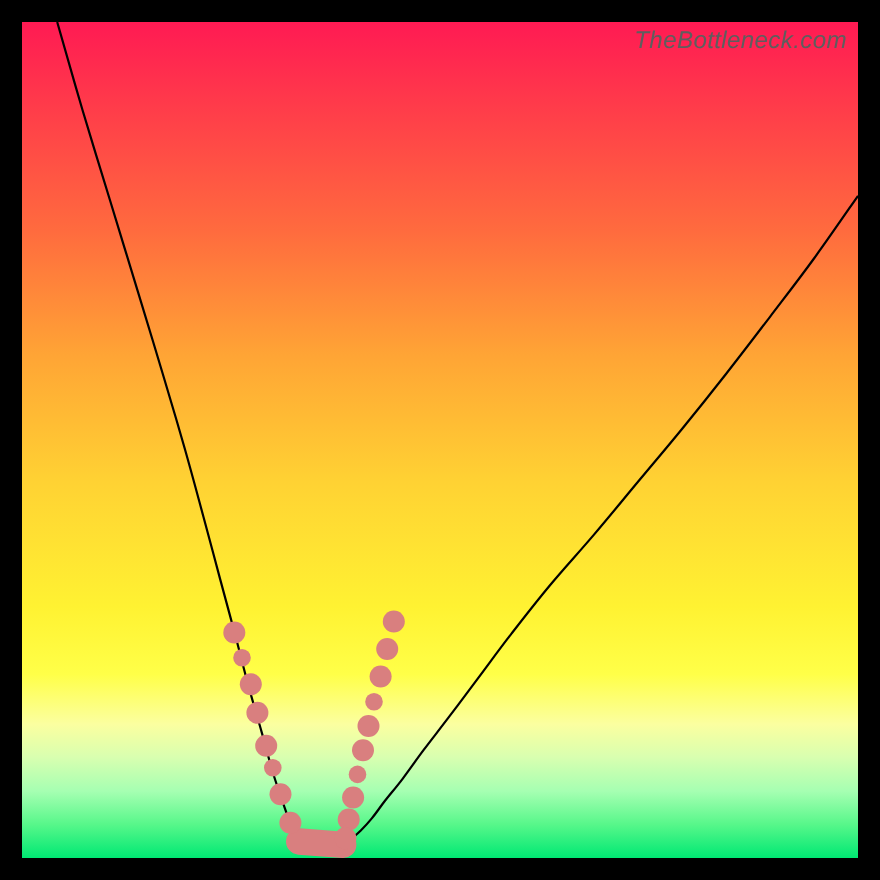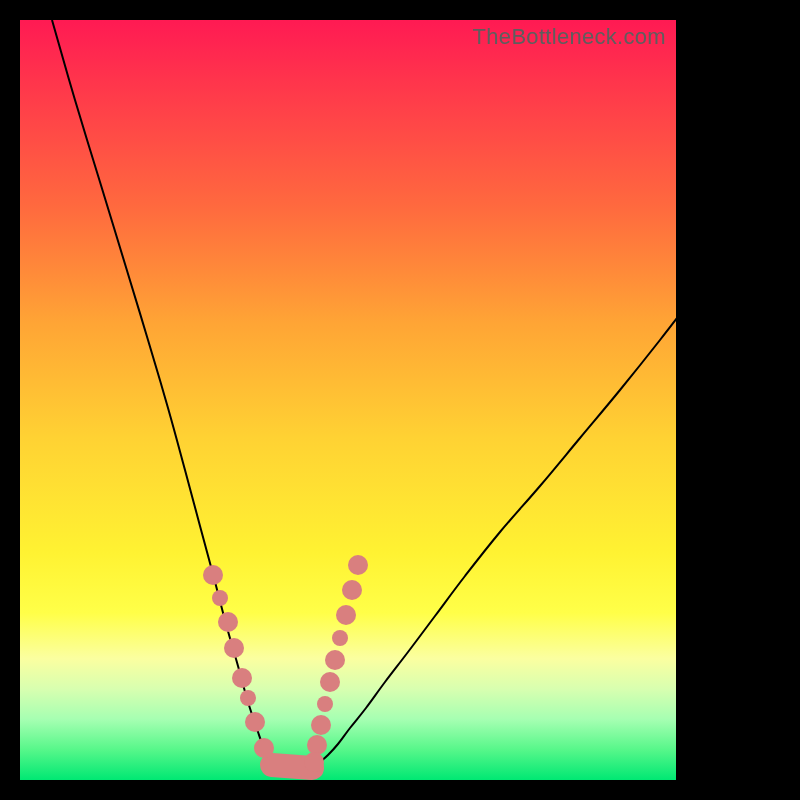--- a/index.html
+++ b/index.html
@@ -8,35 +8,36 @@
     width: 800px;
     height: 800px;
     background: #000;
     font-family: Arial, Helvetica, sans-serif;
     overflow: hidden;
   }
   .frame {
     position: absolute;
     left: 20px;
     top: 20px;
-    width: 656px;
+    width: 760px;
     height: 760px;
     background: linear-gradient(to bottom,
       #ff1a53 0%,
       #ff3b4a 10%,
       #ff6b3e 25%,
       #ffa535 40%,
       #ffd233 55%,
       #fff232 70%,
       #ffff48 78%,
       #fbffa0 84%,
       #d8ffb0 88%,
       #a6ffb2 92%,
       #57f78a 96%,
       #00e873 100%);
+    font-style: italic;
   }
   .watermark {
     position: absolute;
     top: 4px;
     right: 10px;
     color: #5e5e5e;
     font-size: 22px;
     font-weight: 500;
     letter-spacing: 0.3px;
     z-index: 5;

